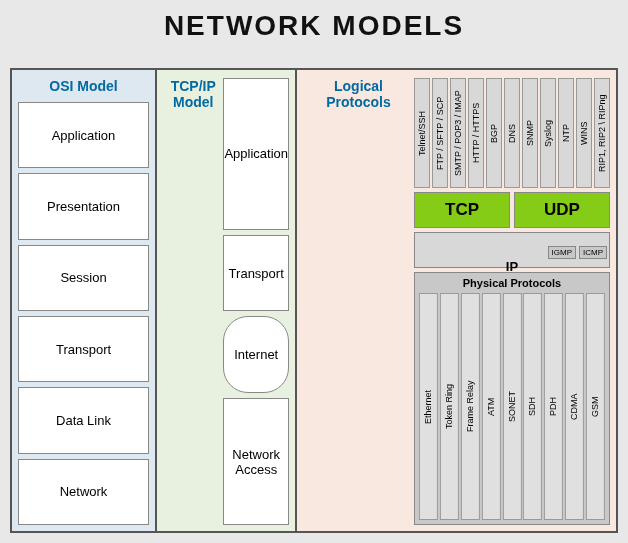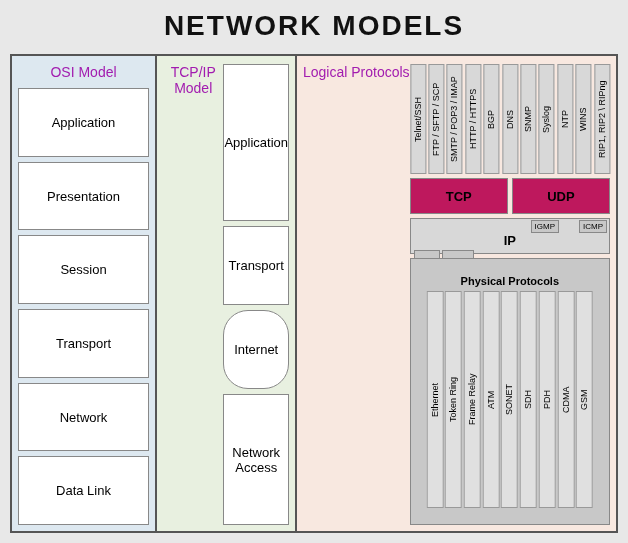--- a/index.html
+++ b/index.html
@@ -10,21 +10,21 @@
       font-family: Arial, sans-serif;
       display: flex;
       flex-direction: column;
       align-items: center;
       padding: 10px;
     }
     .page-title {
       font-size: 28px;
       font-weight: 900;
       letter-spacing: 2px;
-      margin-bottom: 12px;
+      margin-bottom: 26px;
       color: #111;
     }
     .main-container {
       display: flex;
       flex-direction: row;
       width: 100%;
       flex: 1;
       border: 2px solid #555;
       background: #f0f0f0;
     }
@@ -33,23 +33,23 @@
       width: 145px;
       background: #dde8f0;
       border-right: 2px solid #555;
       display: flex;
       flex-direction: column;
       padding: 8px 6px 6px 6px;
     }
     .col-title {
       text-align: center;
       font-size: 14px;
-      font-weight: normal;
+      font-weight: bold;
       margin-bottom: 8px;
-      color: #a21caf;
+      color: #0369a1;
     }
     .osi-layers {
       display: flex;
       flex-direction: column;
       gap: 5px;
       flex: 1;
     }
     .osi-layer {
       background: white;
       border: 1.5px solid #888;
@@ -128,26 +128,26 @@
       flex: 1;
     }
     
     .tcp-udp-row {
       display: flex;
       flex-direction: row;
       gap: 4px;
       height: 36px;
     }
     .tcp-box, .udp-box {
-      background: #be185d;
-      border: 1.5px solid #888;
-      display: flex;
-      align-items: center;
-      justify-content: center;
-      font-size: 13px;
+      background: #84cc16;
+      border: 1.5px solid #888;
+      display: flex;
+      align-items: center;
+      justify-content: center;
+      font-size: 17px;
       font-weight: bold;
     }
     .tcp-box { flex: 1; }
     .udp-box { flex: 1; text-align: center; }
 
     
     .ip-row {
       height: 36px;
       display: flex;
       flex-direction: row;
@@ -157,22 +157,22 @@
     .ip-main {
       flex: 1;
       background: #d8d8d8;
       border: 1.5px solid #888;
       display: flex;
       flex-direction: column;
     }
     .ip-top {
       display: flex;
       justify-content: flex-end;
-      gap: 20px;
-      padding: 1px 2px 0 0;
+      gap: 3px;
+      padding: 13px 2px 0 0;
       margin-left: 32px;
     }
     .ip-sub {
       font-size: 8px;
       background: #c8c8c8;
       border: 1px solid #888;
       padding: 1px 3px;
     }
     .ip-label {
       flex: 1;
@@ -195,21 +195,21 @@
       padding: 12px 4px;
     }
 
     
     .physical-section {
       background: #c8c8c8;
       border: 1.5px solid #888;
       flex: 1;
       display: flex;
       flex-direction: column;
-      padding: 16px;
+      padding: 4px;
       min-height: 90px;
     }
     .phys-title {
       text-align: center;
       font-size: 11px;
       font-weight: bold;
       margin-bottom: 4px;
     }
     .phys-bars {
       display: flex;
@@ -240,22 +240,22 @@
 
 <div class="main-container">
 
   <div class="osi-col">
     <div class="col-title">OSI Model</div>
     <div class="osi-layers">
       <div class="osi-layer">Application</div>
       <div class="osi-layer">Presentation</div>
       <div class="osi-layer">Session</div>
       <div class="osi-layer">Transport</div>
+      <div class="osi-layer">Data Link</div>
       <div class="osi-layer">Network</div>
-      <div class="osi-layer">Data Link</div>
     </div>
   </div>
 
   <div class="tcpip-col">
     <div class="col-title">TCP/IP Model</div>
     <div class="tcpip-layers">
       <div class="tcpip-layer application">Application</div>
       <div class="tcpip-layer transport">Transport</div>
       <div class="tcpip-layer internet">Internet</div>
       <div class="tcpip-layer network-access">Network Access</div>

